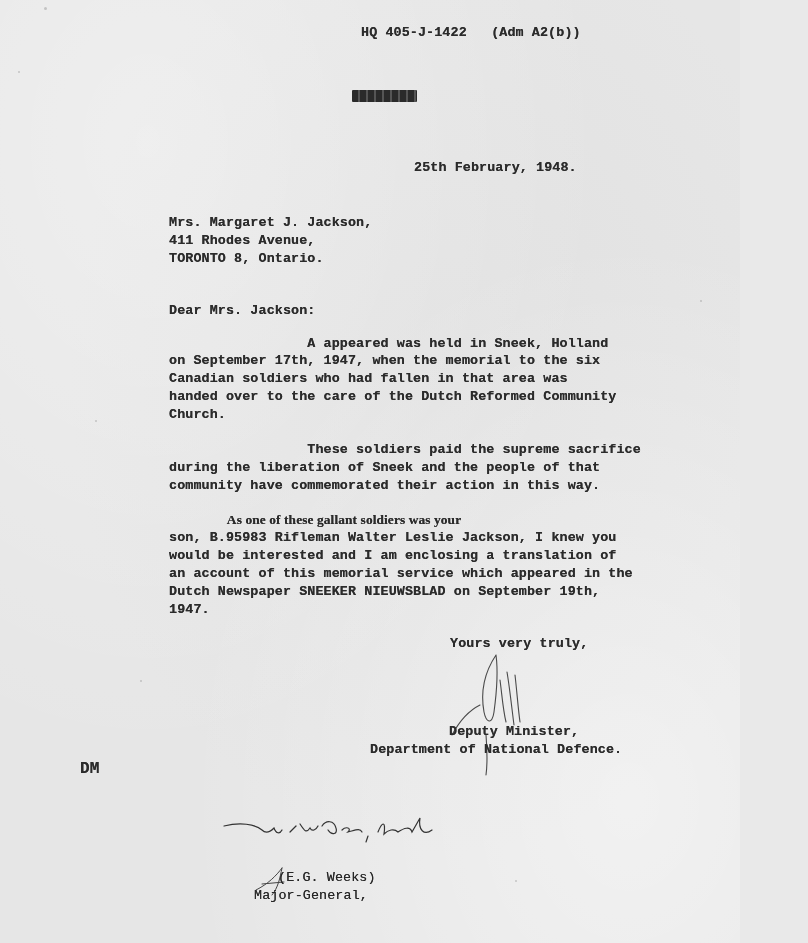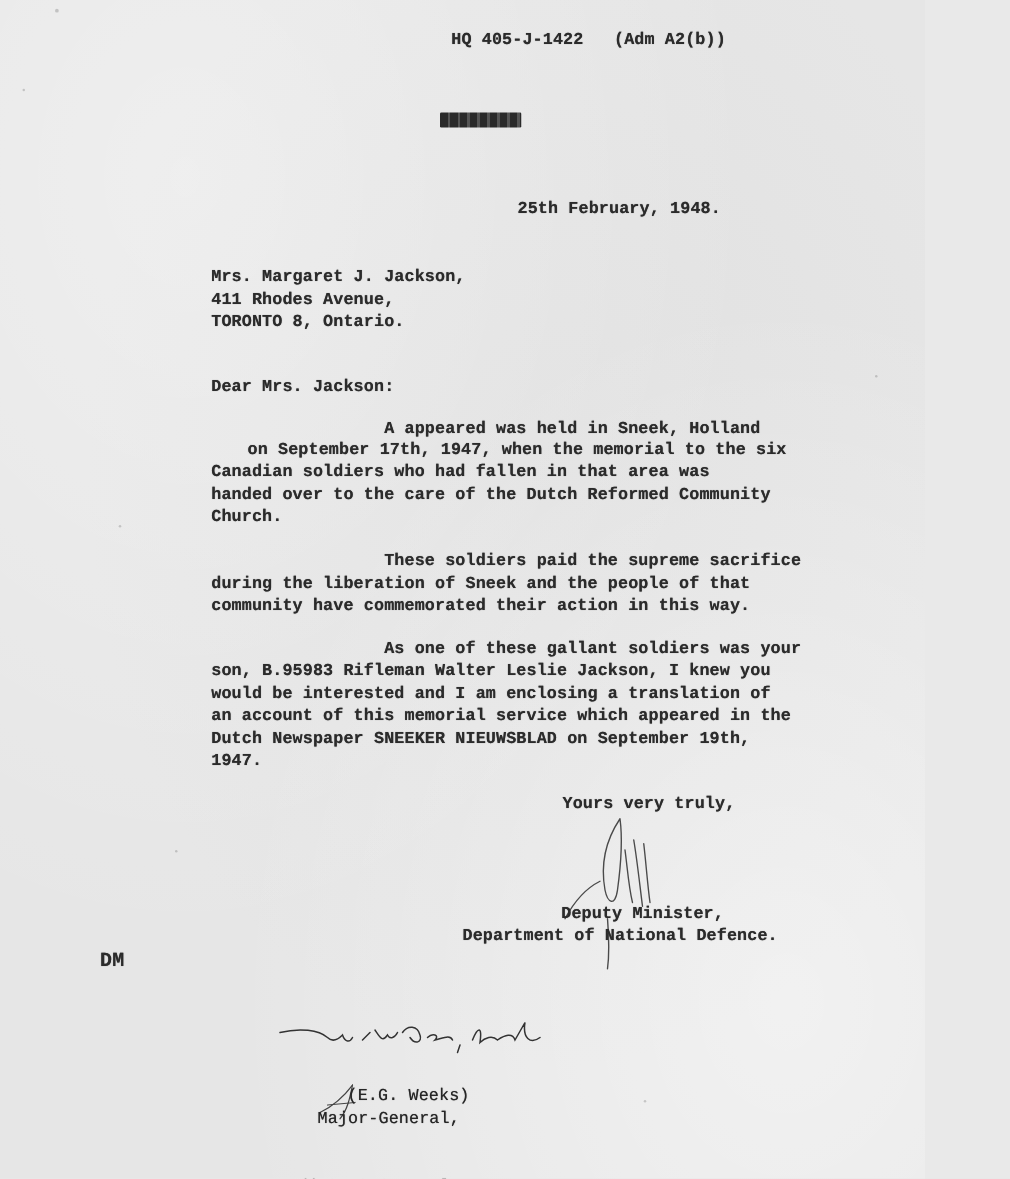--- a/index.html
+++ b/index.html
@@ -78,34 +78,34 @@
   <div>
     <div class="line" style="left:169px;top:214px;">Mrs. Margaret J. Jackson,</div>
     <div class="line" style="left:169px;top:232px;">411 Rhodes Avenue,</div>
     <div class="line" style="left:169px;top:250px;">TORONTO 8, Ontario.</div>
   </div>
 
   <div class="line" style="left:169px;top:302px;">Dear Mrs. Jackson:</div>
 
   <div>
     <div class="line" style="left:169px;top:335px;">                 A appeared was held in Sneek, Holland</div>
-    <div class="line" style="left:169px;top:352px;margin-left:29px;">on September 17th, 1947, when the memorial to the six</div>
+    <div class="line" style="left:169px;top:352px;">on September 17th, 1947, when the memorial to the six</div>
     <div class="line" style="left:169px;top:370px;">Canadian soldiers who had fallen in that area was</div>
     <div class="line" style="left:169px;top:388px;">handed over to the care of the Dutch Reformed Community</div>
     <div class="line" style="left:169px;top:406px;">Church.</div>
   </div>
 
   <div>
     <div class="line" style="left:169px;top:441px;">                 These soldiers paid the supreme sacrifice</div>
     <div class="line" style="left:169px;top:459px;">during the liberation of Sneek and the people of that</div>
     <div class="line" style="left:169px;top:477px;">community have commemorated their action in this way.</div>
   </div>
 
   <div>
-    <div class="line" style="left:169px;top:511px;">                 As one of these gallant soldiers was your</div>
+    <div class="line" style="left:169px;top:511px;font-family:Liberation Serif, serif;">                 As one of these gallant soldiers was your</div>
     <div class="line" style="left:169px;top:529px;">son, B.95983 Rifleman Walter Leslie Jackson, I knew you</div>
     <div class="line" style="left:169px;top:547px;">would be interested and I am enclosing a translation of</div>
     <div class="line" style="left:169px;top:565px;">an account of this memorial service which appeared in the</div>
     <div class="line" style="left:169px;top:583px;">Dutch Newspaper SNEEKER NIEUWSBLAD on September 19th,</div>
     <div class="line" style="left:169px;top:601px;">1947.</div>
   </div>
 
   <div class="line" style="left:450px;top:635px;">Yours very truly,</div>
 
   <div class="sig">

